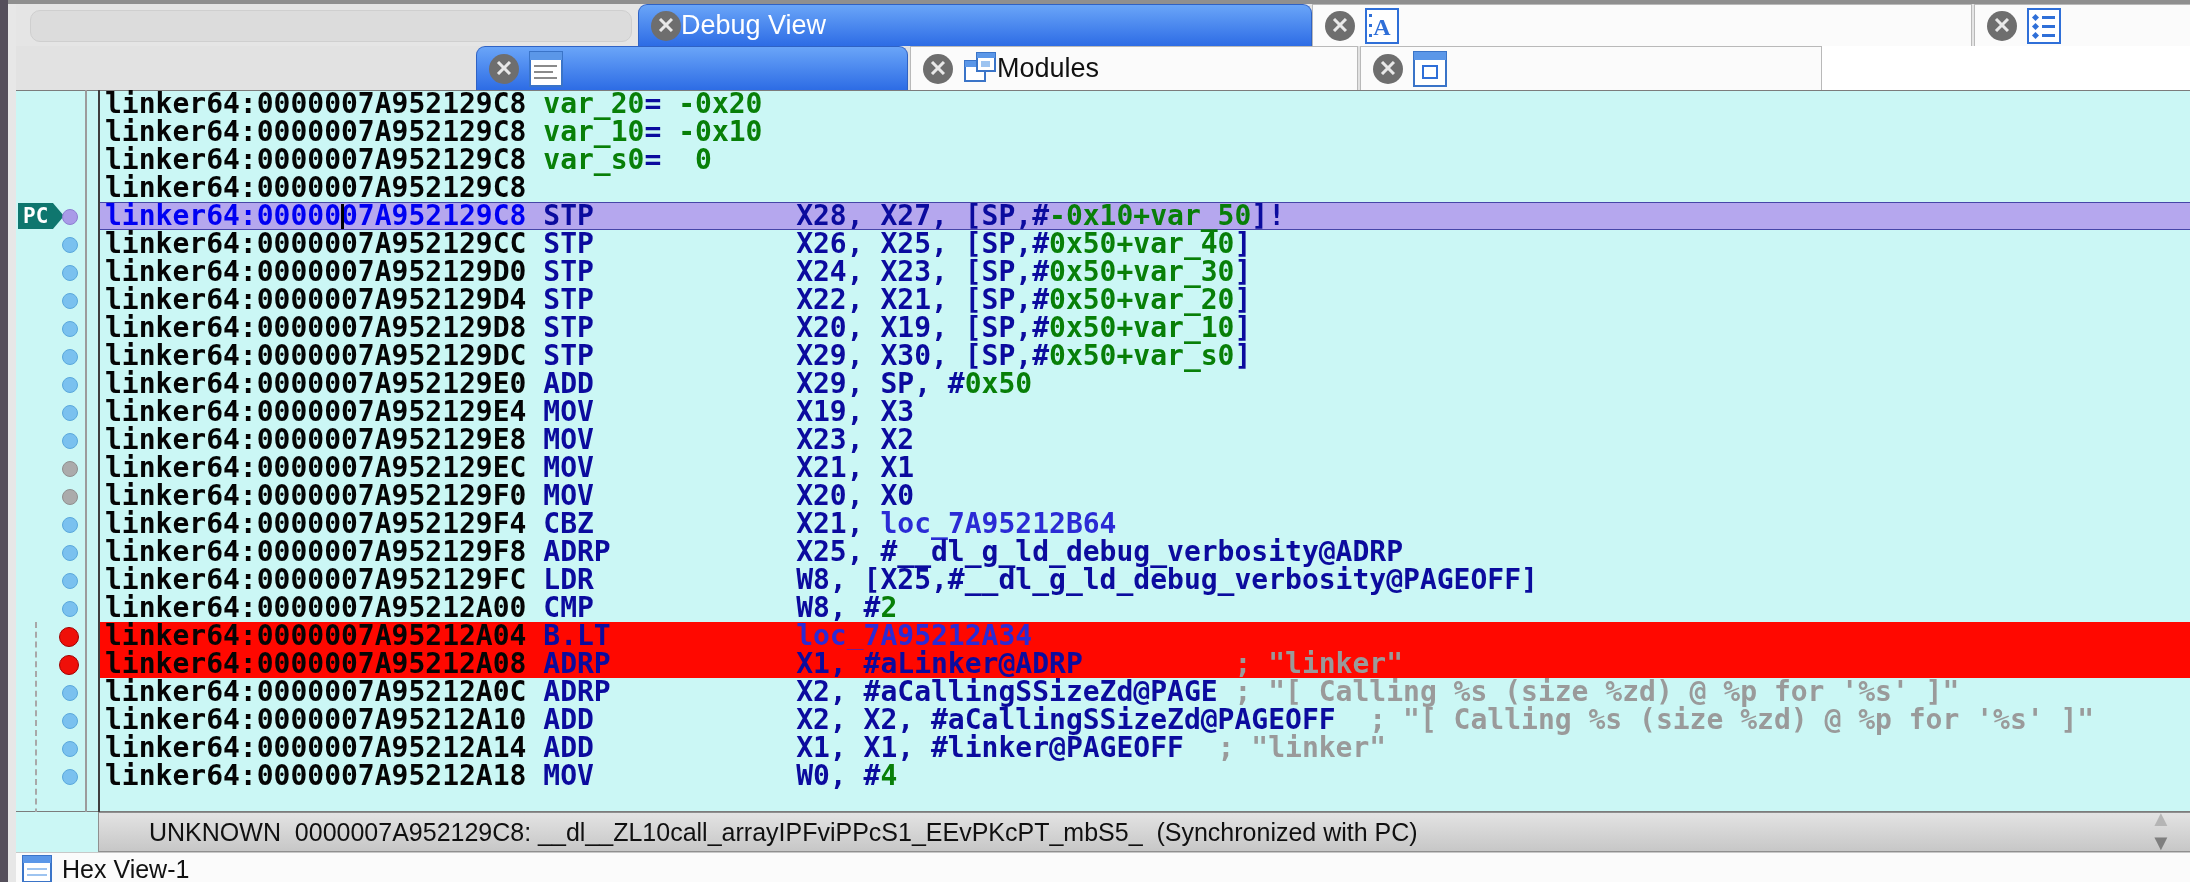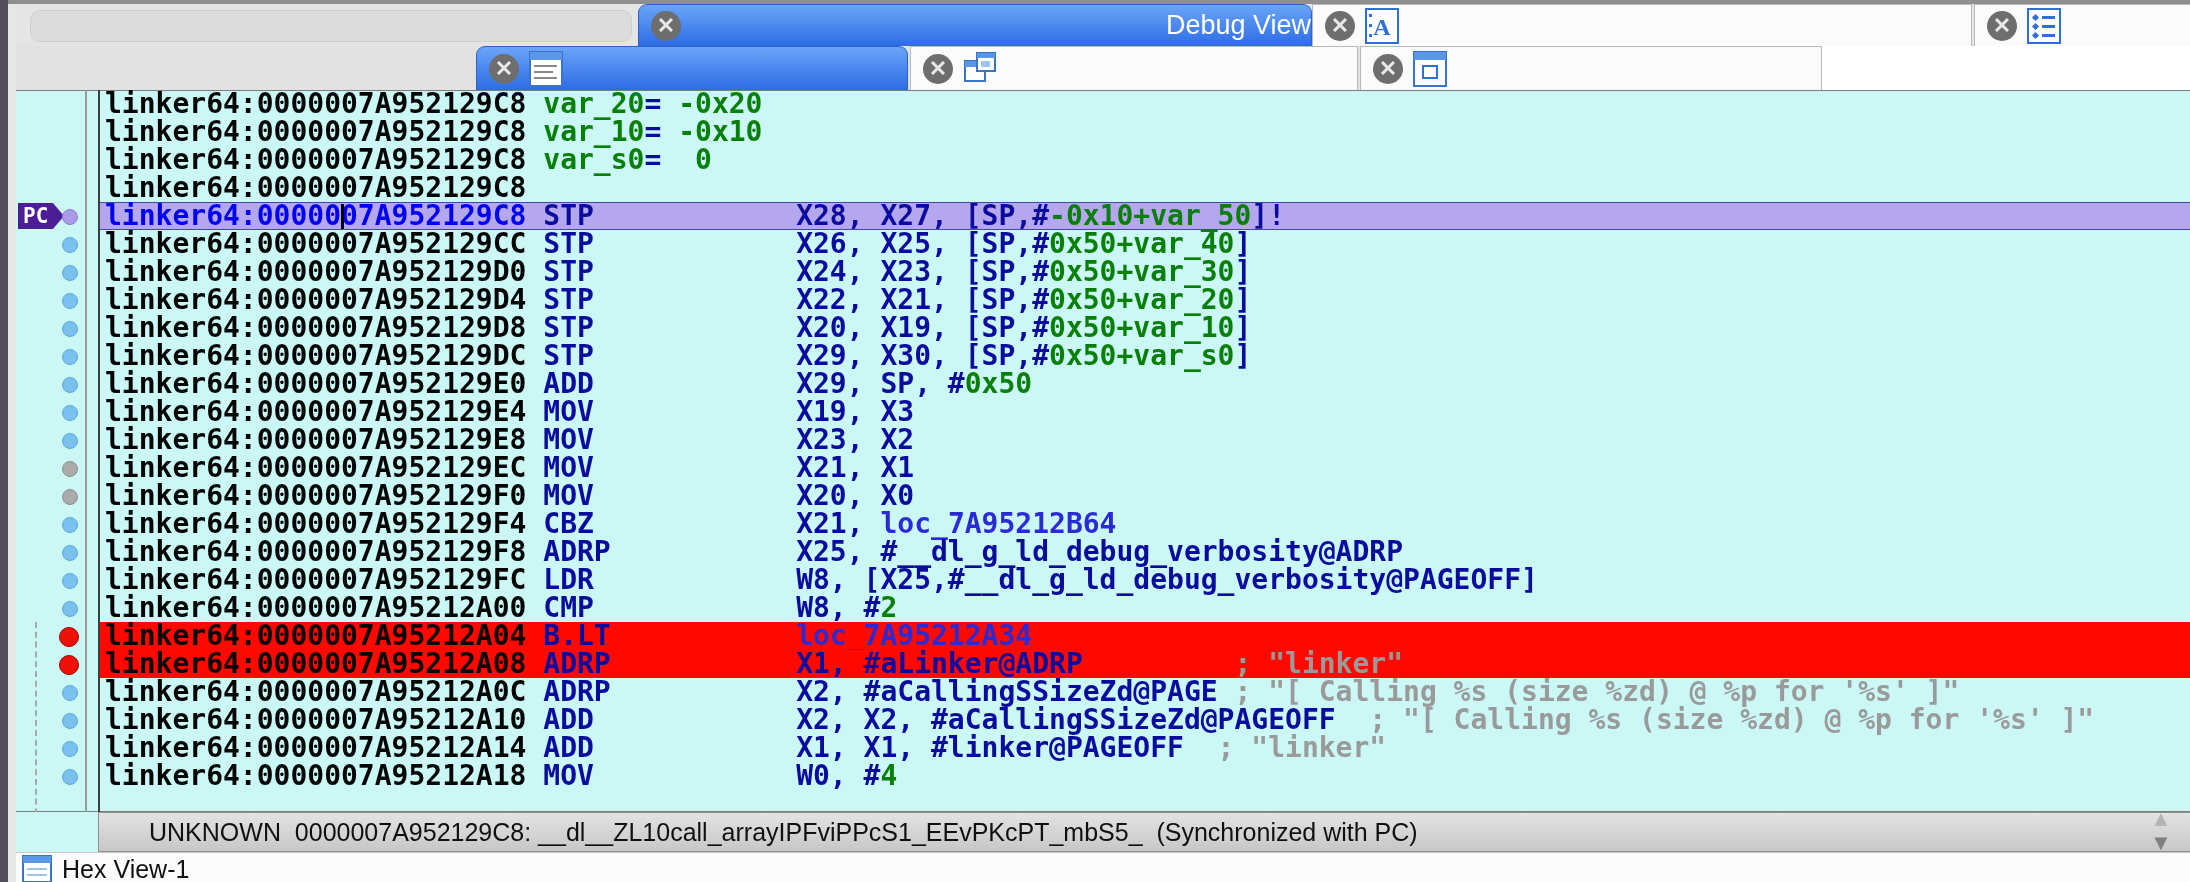--- a/index.html
+++ b/index.html
@@ -6,38 +6,38 @@
   body{width:2190px;height:882px;position:relative;background:#554f5b;font-family:"Liberation Sans",sans-serif;overflow:hidden;}
   .abs{position:absolute;}
   #window{left:8px;top:0;width:2182px;height:882px;background:#e7e7e7;}
   #top-edge{left:0;top:0;width:2190px;height:4px;background:#8f8f8f;}
   
   .tabrow{left:8px;width:2182px;background:#e5e5e5;}
   #tabrow1{top:4px;height:42px;}
   #tabrow2{top:46px;height:44px;background:#e2e2e2;}
   .tab{position:absolute;top:0;height:100%;box-sizing:border-box;display:flex;align-items:center;border:1px solid #b9b9b9;border-bottom:none;border-radius:9px 9px 0 0;background:#fbfbfb;color:#111;font-size:27px;}
   .tab.active{background:linear-gradient(#6aa5f8,#2d6ce5);color:#fff;border-color:#2f62c4;}
-  .tab .lbl{flex:1;text-align:right;white-space:nowrap;overflow:hidden;}
+  .tab .lbl{flex:1;text-align:left;white-space:nowrap;overflow:hidden;}
   .closebtn{width:30px;height:30px;border-radius:50%;background:#6e6e6e;color:#e8e8e8;font-size:22px;line-height:30px;text-align:center;margin-left:12px;flex:0 0 auto;font-weight:bold;}
   .tabicon{width:34px;height:36px;margin-left:10px;flex:0 0 auto;}
   #tabwell{left:14px;top:6px;width:600px;height:30px;background:#dcdcdc;border-radius:10px;border:1px solid #cfcfcf;}
   #row2-white{left:1806px;top:0;width:376px;height:44px;background:#ffffff;}
   
   #content{left:8px;top:90px;width:2182px;height:722px;background:#cbf7f5;border-top:1px solid #7c7c7c;border-bottom:1px solid #7c7c7c;box-sizing:border-box;}
   #gutter-line{left:77px;top:90px;width:2px;height:722px;background:#9c9c9c;}
   #listing-border{left:90px;top:90px;width:2px;height:722px;background:#3f3f3f;}
   #listing{left:92px;top:90px;width:2098px;height:722px;}
   .line{position:absolute;left:0;width:2098px;height:28px;line-height:28px;font-family:"DejaVu Sans Mono",monospace;font-weight:bold;font-size:28px;white-space:pre;padding-left:5px;box-sizing:border-box;}
   .line.pc{background:#b5a7ee;border-top:1px solid #4646a8;border-bottom:1px solid #4646a8;line-height:26px;}
   .line.red{background:#ff0800;}
   .sa{color:#050505;} .sp{color:#0000f2;} .sc{color:#0b0b9e;} .sn{color:#087f08;}
   .sl{color:#2b2bd5;} .sm{color:#9a9a9a;}
   #caret{left:333px;top:204px;width:3px;height:25px;background:#000;}
   
-  #pc-badge{left:10px;top:203px;width:46px;height:26px;background:#4c1d95;color:#fff;font-weight:bold;font-size:21px;line-height:26px;text-align:left;padding-left:5px;box-sizing:border-box;clip-path:polygon(0 0,76% 0,100% 50%,76% 100%,0 100%);font-family:"DejaVu Sans Mono",monospace;}
+  #pc-badge{left:10px;top:203px;width:46px;height:26px;background:#0f766e;color:#fff;font-weight:bold;font-size:21px;line-height:26px;text-align:left;padding-left:5px;box-sizing:border-box;clip-path:polygon(0 0,76% 0,100% 50%,76% 100%,0 100%);font-family:"DejaVu Sans Mono",monospace;}
   .dot{position:absolute;border-radius:50%;}
   .dot.blue{width:14px;height:14px;left:54px;background:#7ac1ef;border:1px solid #5aa8dc;}
   .dot.lav{width:14px;height:14px;left:54px;background:#a99be8;border:1px solid #8d7ed2;}
   .dot.gray{width:14px;height:14px;left:54px;background:#ababab;border:1px solid #8f8f8f;}
   .dot.red{width:18px;height:18px;left:51px;background:#ef1009;border:1px solid #a00000;}
   .dash-v{left:27px;top:622px;width:0;height:212px;border-left:2px dashed #a8a8a8;}
   .dash-h{left:27px;top:834px;width:32px;height:0;border-top:2px dashed #a8a8a8;}
   .arrow{font-size:26px;line-height:26px;}
   
   #statusbar{left:90px;top:812px;width:2100px;height:40px;background:linear-gradient(#e3e3e3,#c7c7c7);border:1px solid #8f8f8f;box-sizing:border-box;color:#101010;font-size:25px;line-height:38px;white-space:pre;padding-left:50px;}
@@ -115,20 +115,21 @@
       <div class="closebtn">✕</div>
       <span class="tabicon">
         <svg width="34" height="36" viewBox="0 0 34 36">
             <rect x="2" y="10" width="20" height="20" fill="#fff" stroke="#3a74c8" stroke-width="2"></rect>
             <rect x="2" y="10" width="20" height="6" fill="#5b97e8"></rect>
             <rect x="14" y="2" width="18" height="18" fill="#fff" stroke="#3a74c8" stroke-width="2"></rect>
             <rect x="14" y="2" width="18" height="5" fill="#5b97e8"></rect>
             <rect x="18" y="10" width="9" height="6" fill="#9ec4f0"></rect>
           </svg>
       </span>
+      <div class="lbl">Modules</div>
     </div>
 
     <div class="tab" style="left:1344px;width:462px;border-radius:0;">
       <div class="closebtn">✕</div>
       <span class="tabicon">
         <svg width="34" height="36" viewBox="0 0 34 36">
             <rect x="1" y="1" width="32" height="34" fill="#fff" stroke="#3a74c8" stroke-width="2"></rect>
             <rect x="1" y="1" width="32" height="8" fill="#5b97e8"></rect>
             <rect x="10" y="15" width="14" height="12" fill="#fff" stroke="#2f6fd8" stroke-width="2"></rect>
           </svg>

